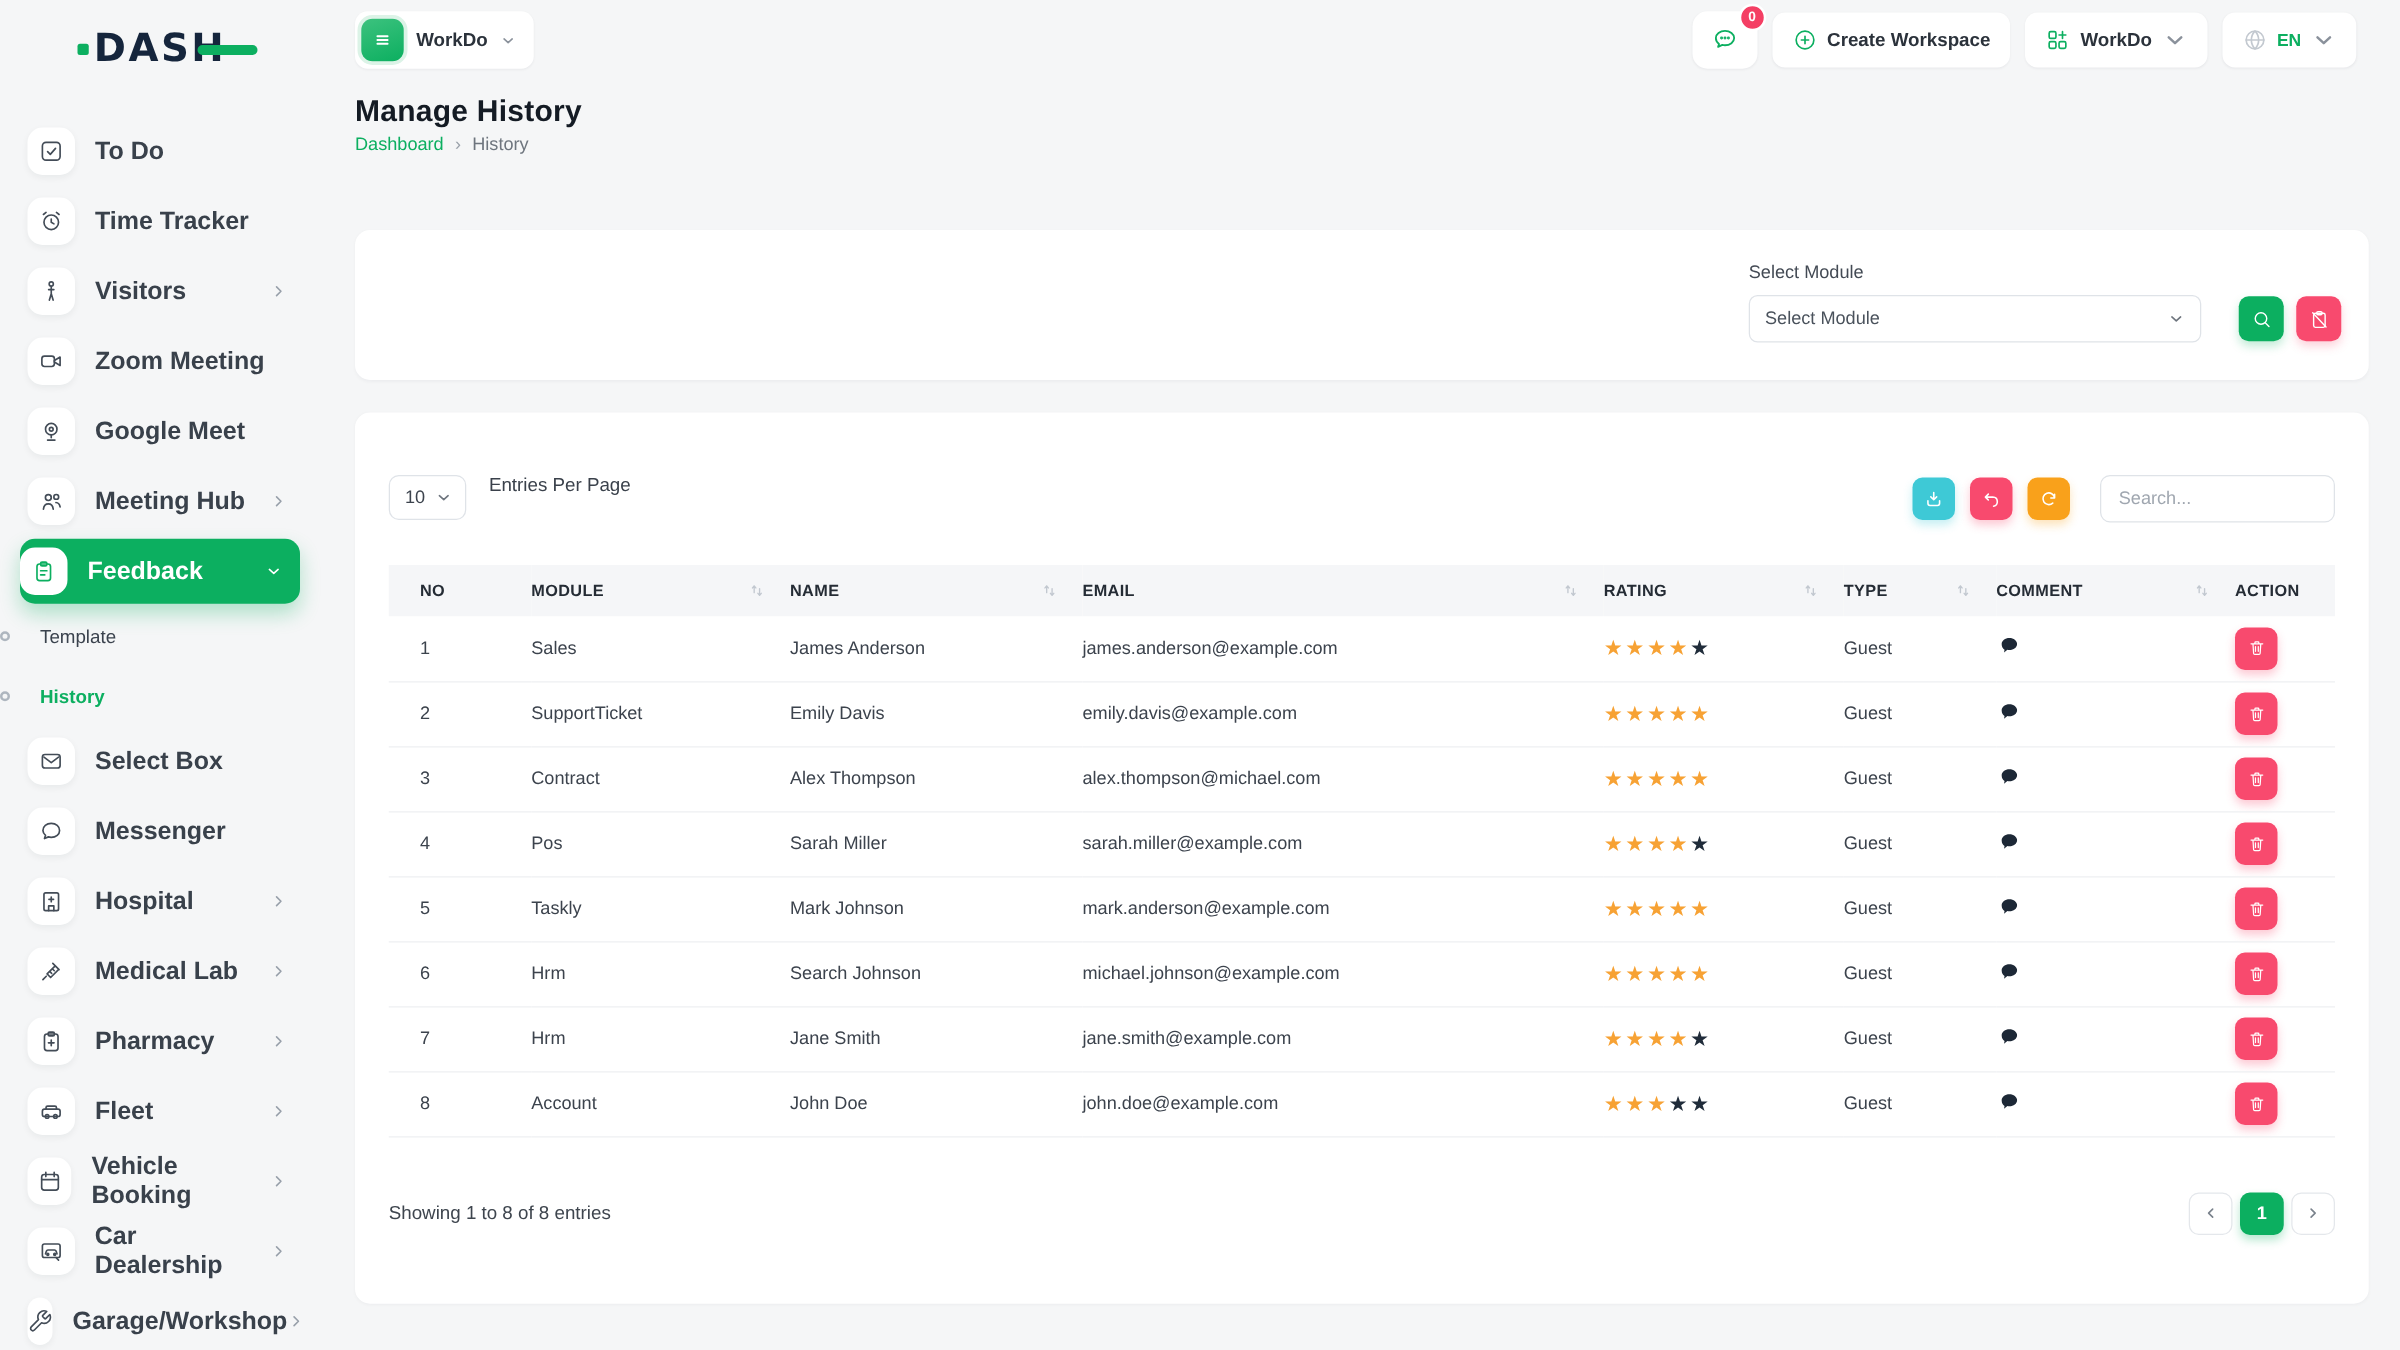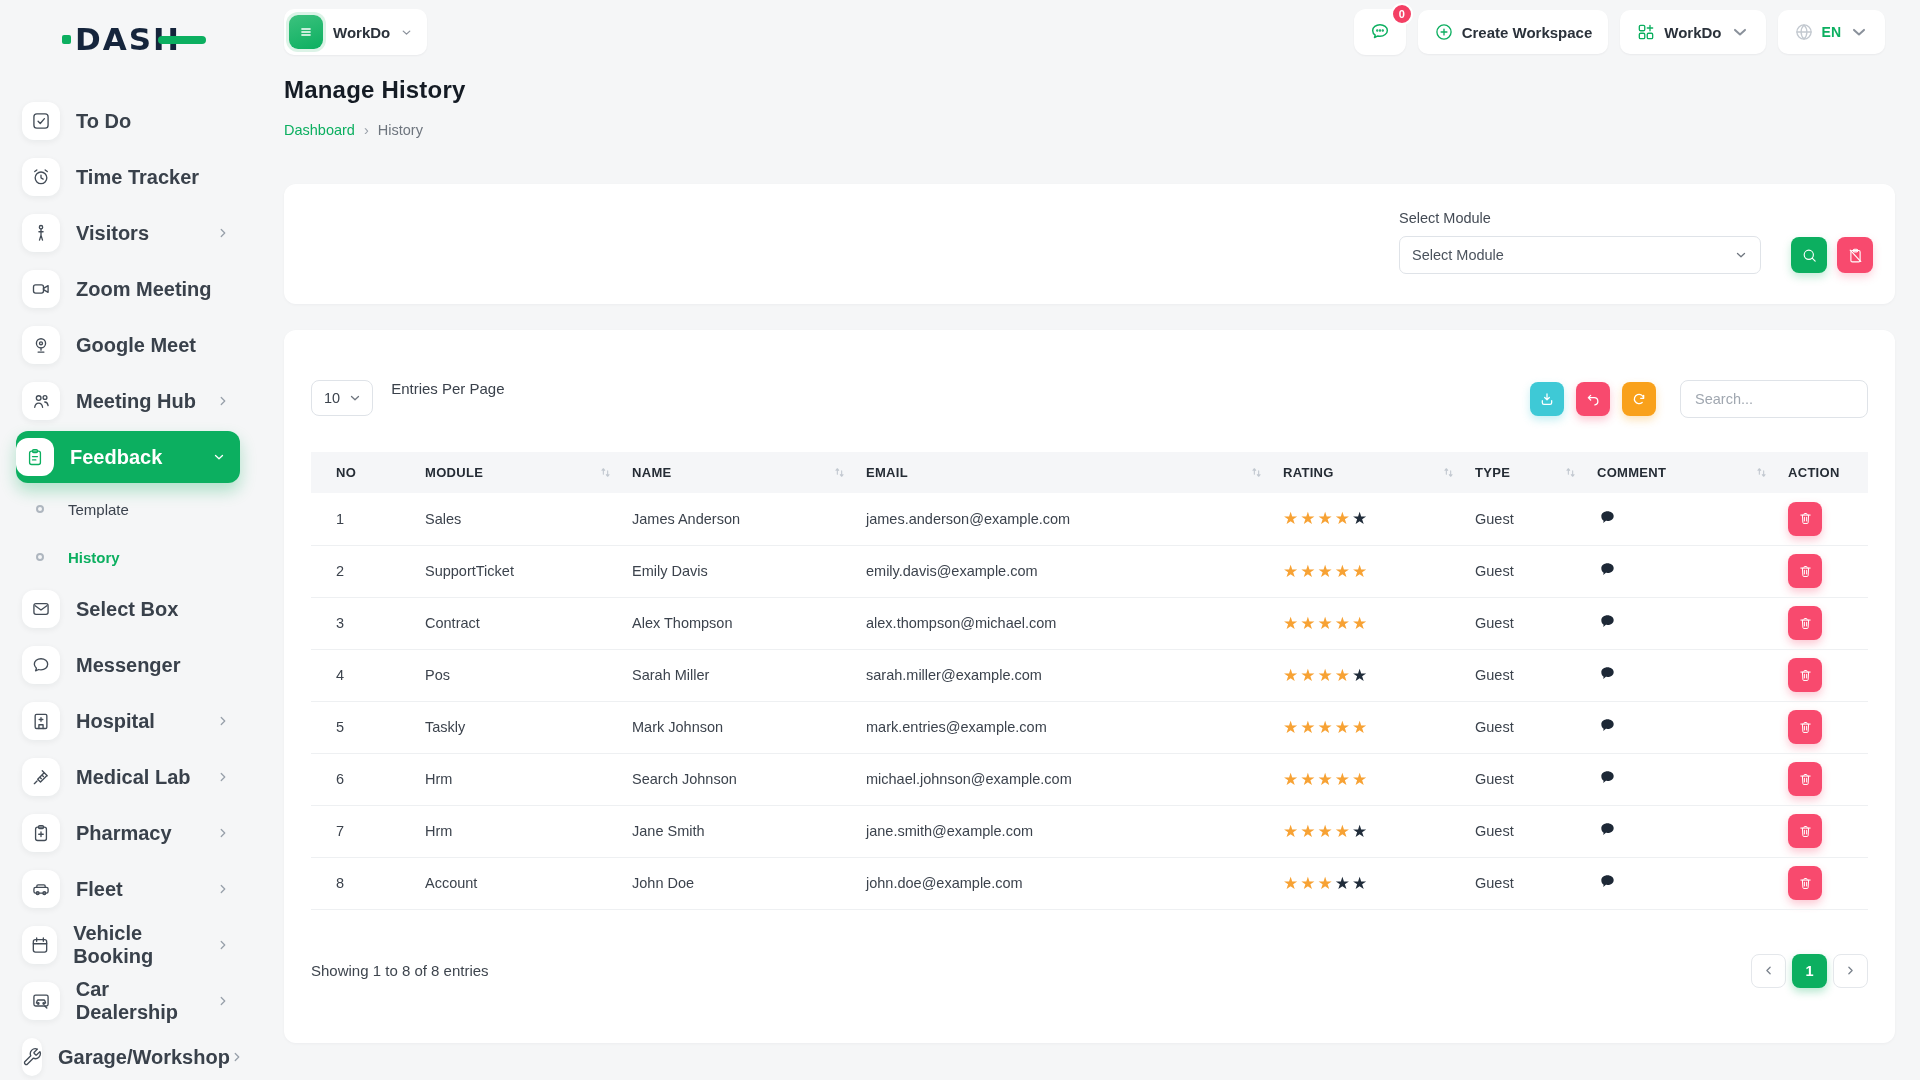--- a/index.html
+++ b/index.html
@@ -25,21 +25,21 @@
   .sb-item{display:flex;align-items:center;height:56px;padding-left:22px}
   .sb-tile{width:38px;height:38px;border-radius:12px;background:#fff;box-shadow:0 2px 6px rgba(20,27,40,.06);display:flex;align-items:center;justify-content:center;color:#434c57}
   .sb-tile .icn{width:20px;height:20px}
   .sb-label{margin-left:16px;font-size:20px;font-weight:600;color:#39414b}
   .sb-chev{margin-left:auto;margin-right:28px;width:14px;height:14px;color:#98a0aa}
   .sb-chev svg{stroke-width:2.2}
   .sb-item.active{height:52px;margin:2px 18px 2px 16px;padding-left:0;border-radius:12px;background:var(--green);box-shadow:0 8px 16px rgba(12,175,96,.3)}
   .sb-item.active .sb-tile{box-shadow:none;color:var(--green)}
   .sb-item.active .sb-label{color:#fff;font-weight:700}
   .sb-item.active .sb-chev{color:#fff;margin-right:14px}
-  .sb-sub{display:flex;align-items:center;height:48px;padding-left:36px}
+  .sb-sub{display:flex;align-items:center;height:48px;}
   .sb-bullet{width:8px;height:8px;border:2px solid #aeb6bf;border-radius:50%;flex:none}
   .sb-sub-label{margin-left:24px;font-size:15px;font-weight:500;color:#3a424d}
   .sb-sub.active .sb-sub-label{color:var(--green);font-weight:600}
 
   
   .topbar{position:absolute;left:284px;right:35px;top:8px;height:48px;display:flex;align-items:center;justify-content:space-between}
   .pill{display:flex;align-items:center;background:#fff;border-radius:10px;box-shadow:0 1px 2px rgba(15,23,42,.05);height:44px}
   .ws-pill{gap:10px;padding:0 14px 0 5px;height:46px}
   .ws-tile{width:34px;height:34px;border-radius:9px;background:linear-gradient(160deg,#3cc27e,#0caf60);box-shadow:0 0 0 3px #dcf3e7;display:flex;align-items:center;justify-content:center;color:#fff}
   .ws-tile .icn{width:18px;height:18px}
@@ -52,21 +52,21 @@
   .tb-btn .g{color:var(--green)}
   .tb-btn .icn{width:20px;height:20px}
   .chev-sm{width:13px;height:13px;color:#8a919b}
   .chev-sm svg{stroke-width:2.4}
   .lang-green{color:var(--green);font-weight:700;font-size:14px}
   .globe{color:#c3c9d0}
 
   
   .page-head{position:absolute;left:284px;top:76px}
   .page-title{font-size:24px;font-weight:700;color:var(--ink);letter-spacing:.2px}
-  .crumbs{display:flex;align-items:center;gap:9px;margin-top:18px;font-size:14.5px}
+  .crumbs{display:flex;align-items:center;gap:9px;margin-top:4px;font-size:14.5px}
   .crumb-link{color:var(--green);cursor:pointer}
   .crumb-sep{color:#99a0a9}
   .crumb-sep::before{content:"›"}
   .crumb-cur{color:#6e757e}
 
   
   .card{position:absolute;background:#fff;border-radius:12px;box-shadow:0 1px 3px rgba(20,27,40,.04)}
   .filter-card{left:284px;top:184px;width:1611px;height:120px}
   .filter-right{position:absolute;right:22px;top:26px;display:flex;align-items:flex-end;gap:30px}
   .filter-field{display:flex;flex-direction:column;gap:10px}
@@ -727,21 +727,21 @@
                 </svg>
               </span>
             </button>
           </td>
   </tr>
 
   <tr>
     <td class="c-no">5</td>
     <td class="c-module">Taskly</td>
     <td class="c-name">Mark Johnson</td>
-    <td class="c-email">mark.entries@example.com</td>
+    <td class="c-email">mark.anderson@example.com</td>
     <td class="c-rating"><span class="stars"><span class="on">★</span><span class="on">★</span><span class="on">★</span><span class="on">★</span><span class="on">★</span></span></td>
     <td class="c-type">Guest</td>
     <td class="c-comment"><button class="comment-btn"><span class="icn" style="width:19px;height:19px">
                 <svg viewBox="0 0 24 24">
                   <path style="fill:currentColor;stroke:none" d="M12 4.2c4.3 0 7.8 2.7 7.8 6.1 0 3.4-3.5 6.1-7.8 6.1-.7 0-1.4-.1-2-.2L6.6 19l.5-2.9c-1.7-1.1-2.9-3-2.9-5.8 0-3.4 3.5-6.1 7.8-6.1z"></path>
                 </svg>
               </span></button></td>
     <td class="c-action">
             <button class="del-btn">
               <span class="icn">

